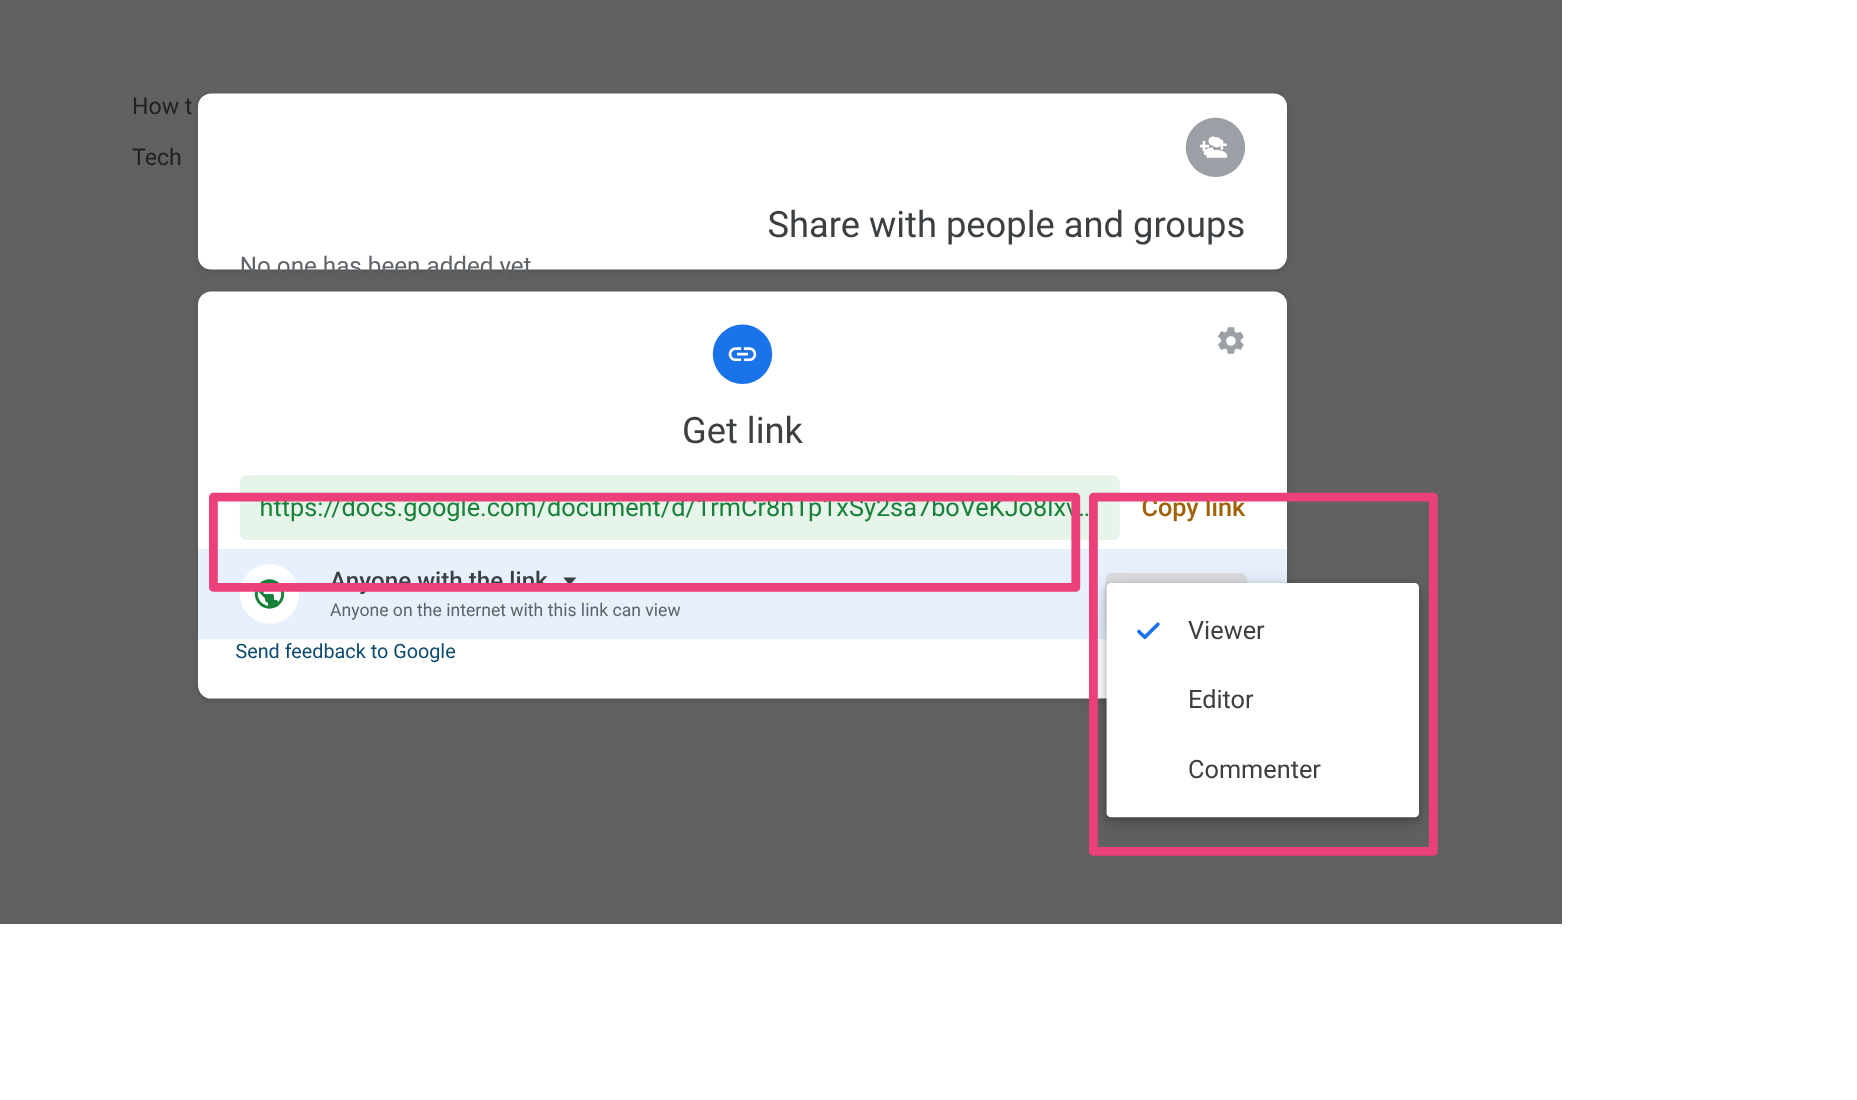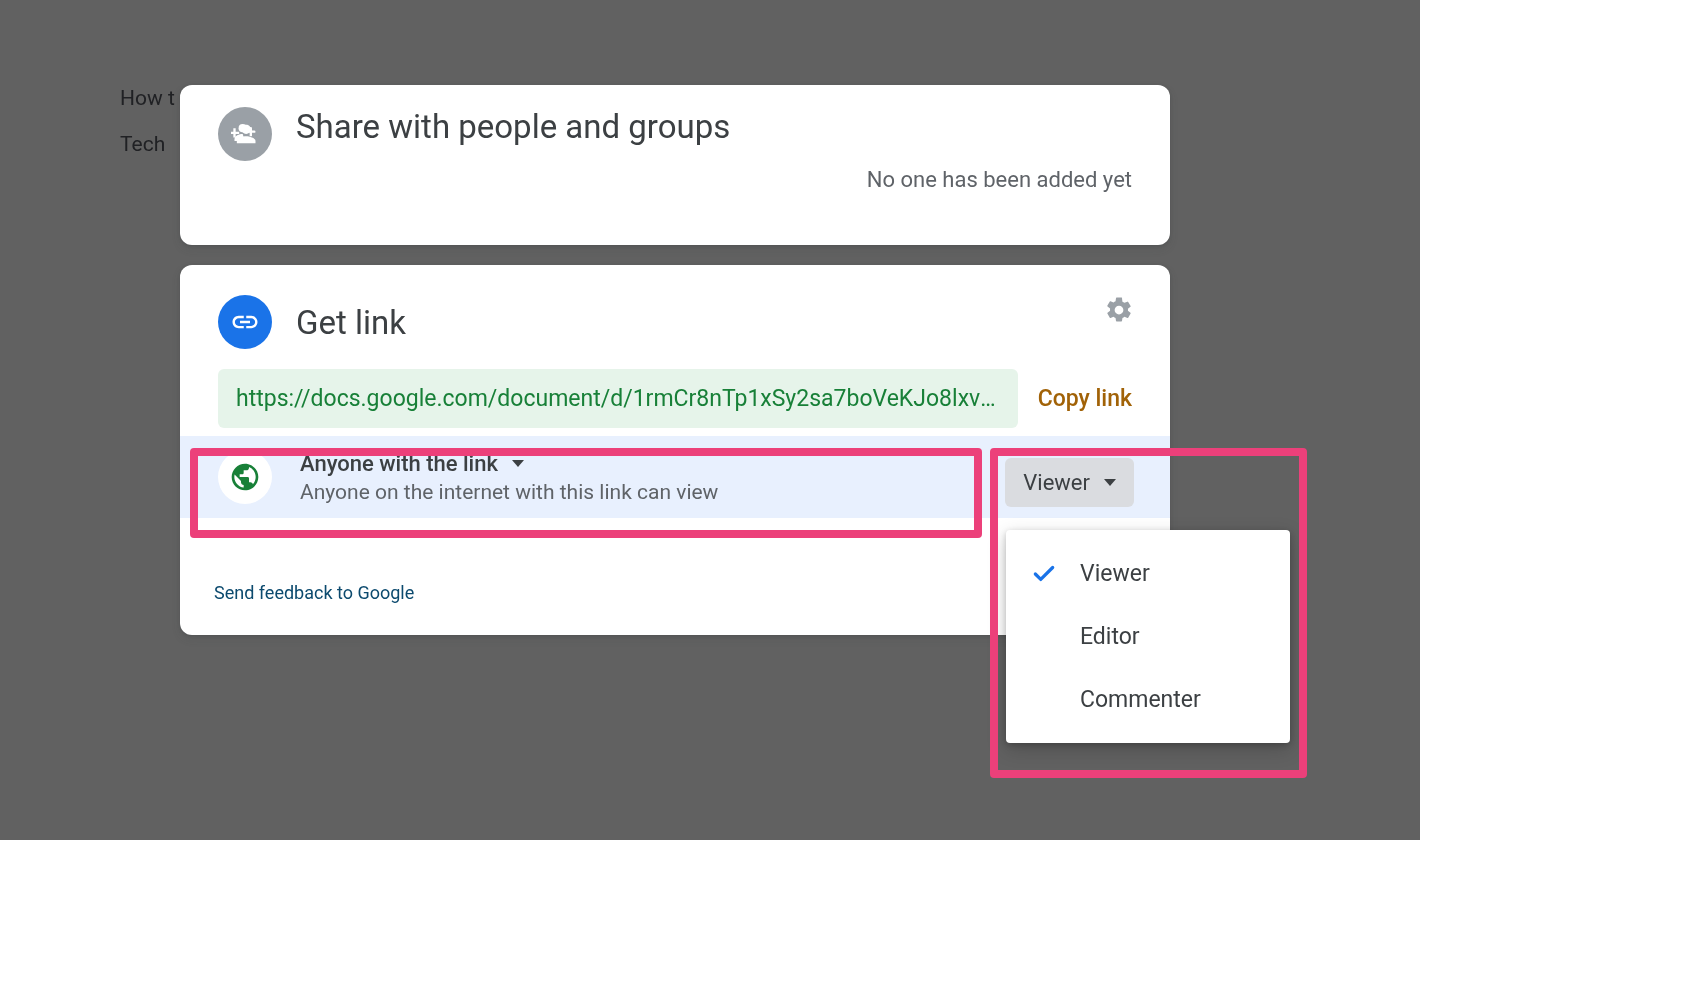--- a/index.html
+++ b/index.html
@@ -32,52 +32,53 @@
     width: 990px;
     background: #fff;
     border-radius: 12px;
     box-shadow: 0 1px 3px rgba(60,64,67,.3), 0 4px 8px rgba(60,64,67,.15);
   }
   .card.share { top: 85px; height: 160px; }
   .card.getlink { top: 265px; height: 370px; }
 
   .share-header {
     display: flex;
-    align-items: flex-start;
+    align-items: flex-end;
     padding: 22px 38px 6px 38px;
     gap: 24px;
+    flex-direction: column;
   }
   .circle {
     width: 54px; height: 54px;
     border-radius: 50%;
     display: flex;
     align-items: center;
     justify-content: center;
     flex-shrink: 0;
   }
   .circle.gray { background: #9aa0a6; }
   .circle.blue { background: #1a73e8; }
   .big-title {
     font-size: 33px;
     color: #3c4043;
     font-weight: 400;
   }
   .subtitle {
     padding: 0 38px;
     font-size: 22px;
     color: #5f6368;
-    text-align: right;
   }
 
   .getlink-header {
     display: flex;
     align-items: center;
     padding: 30px 38px 20px 38px;
     gap: 24px;
     position: relative;
+    flex-direction: column;
   }
   .gear-wrap {
     position: absolute;
     right: 36px;
     top: 30px;
   }
 
   .link-row {
     display: flex;
     align-items: center;
@@ -124,21 +125,21 @@
   .access-text { flex: 1; }
   .access-title {
     font-size: 22px;
     color: #3c4043;
     font-weight: 500;
     display: flex;
     align-items: center;
     gap: 14px;
   }
   .access-desc {
-    font-size: 21px;
+    font-size: 16px;
     color: #5f6368;
     margin-top: 4px;
   }
   .role-btn {
     position: absolute;
     right: 36px;
     top: 22px;
     background: #dadce0;
     border-radius: 6px;
     padding: 12px 18px;

